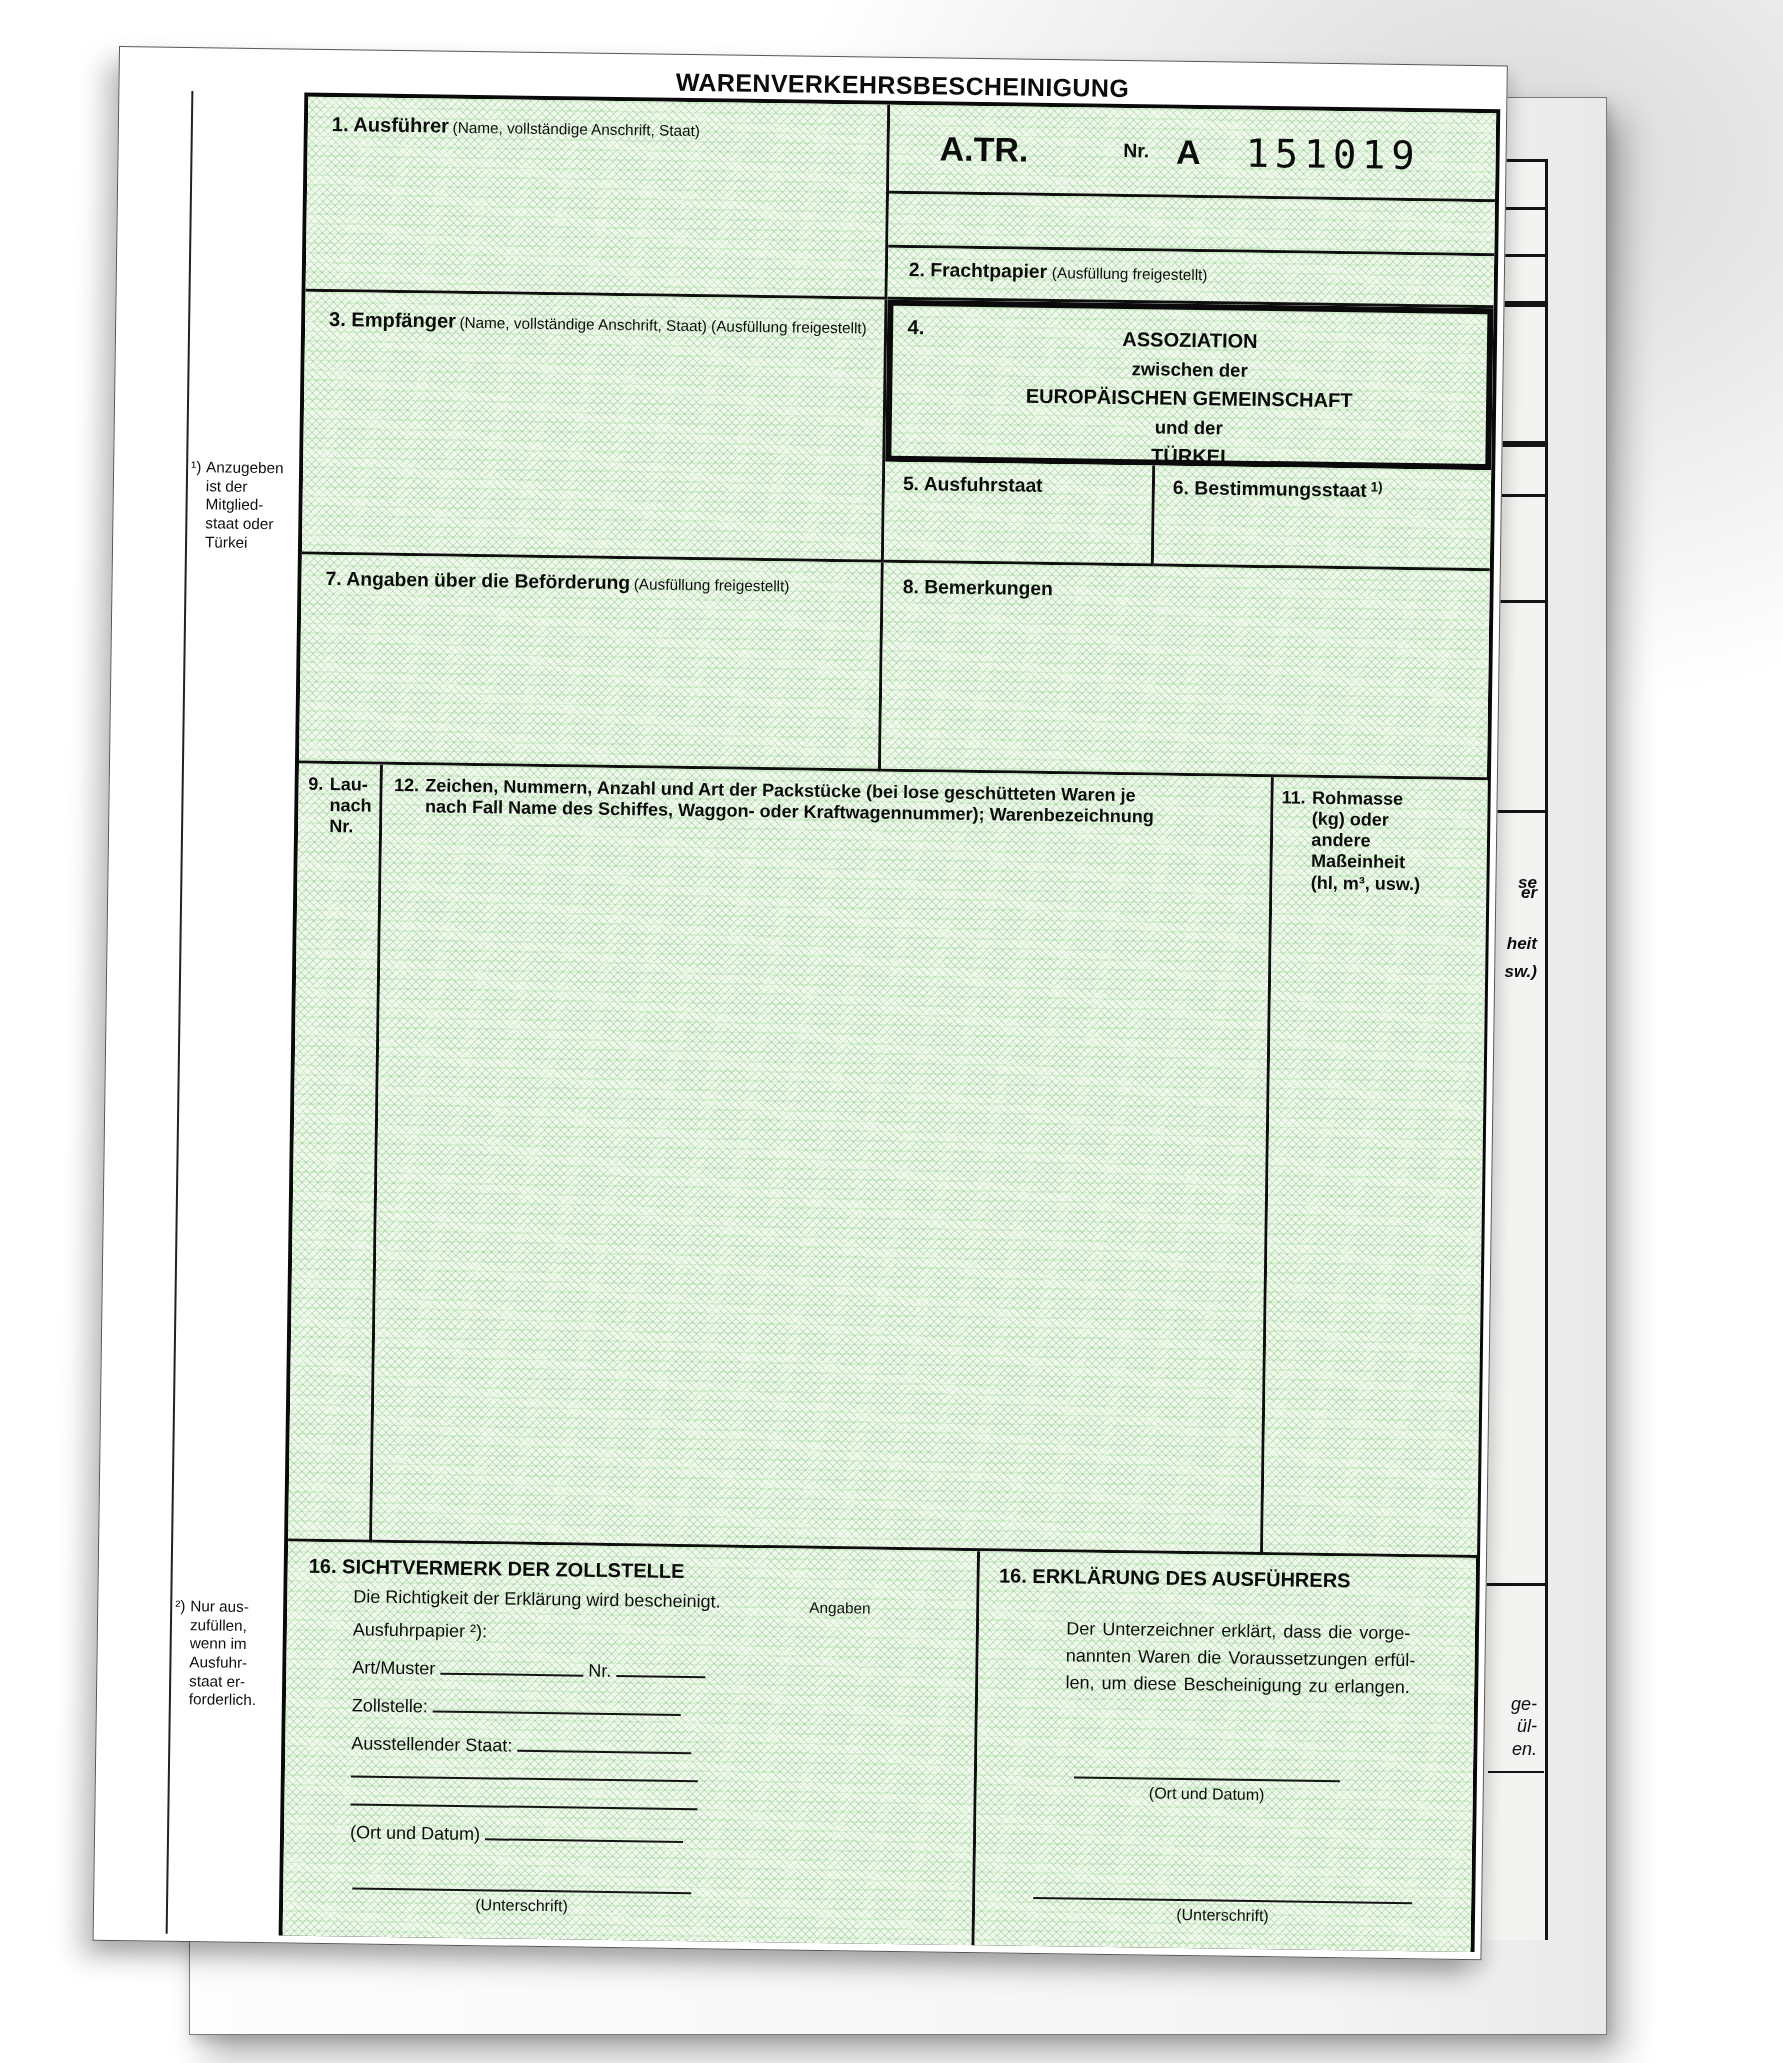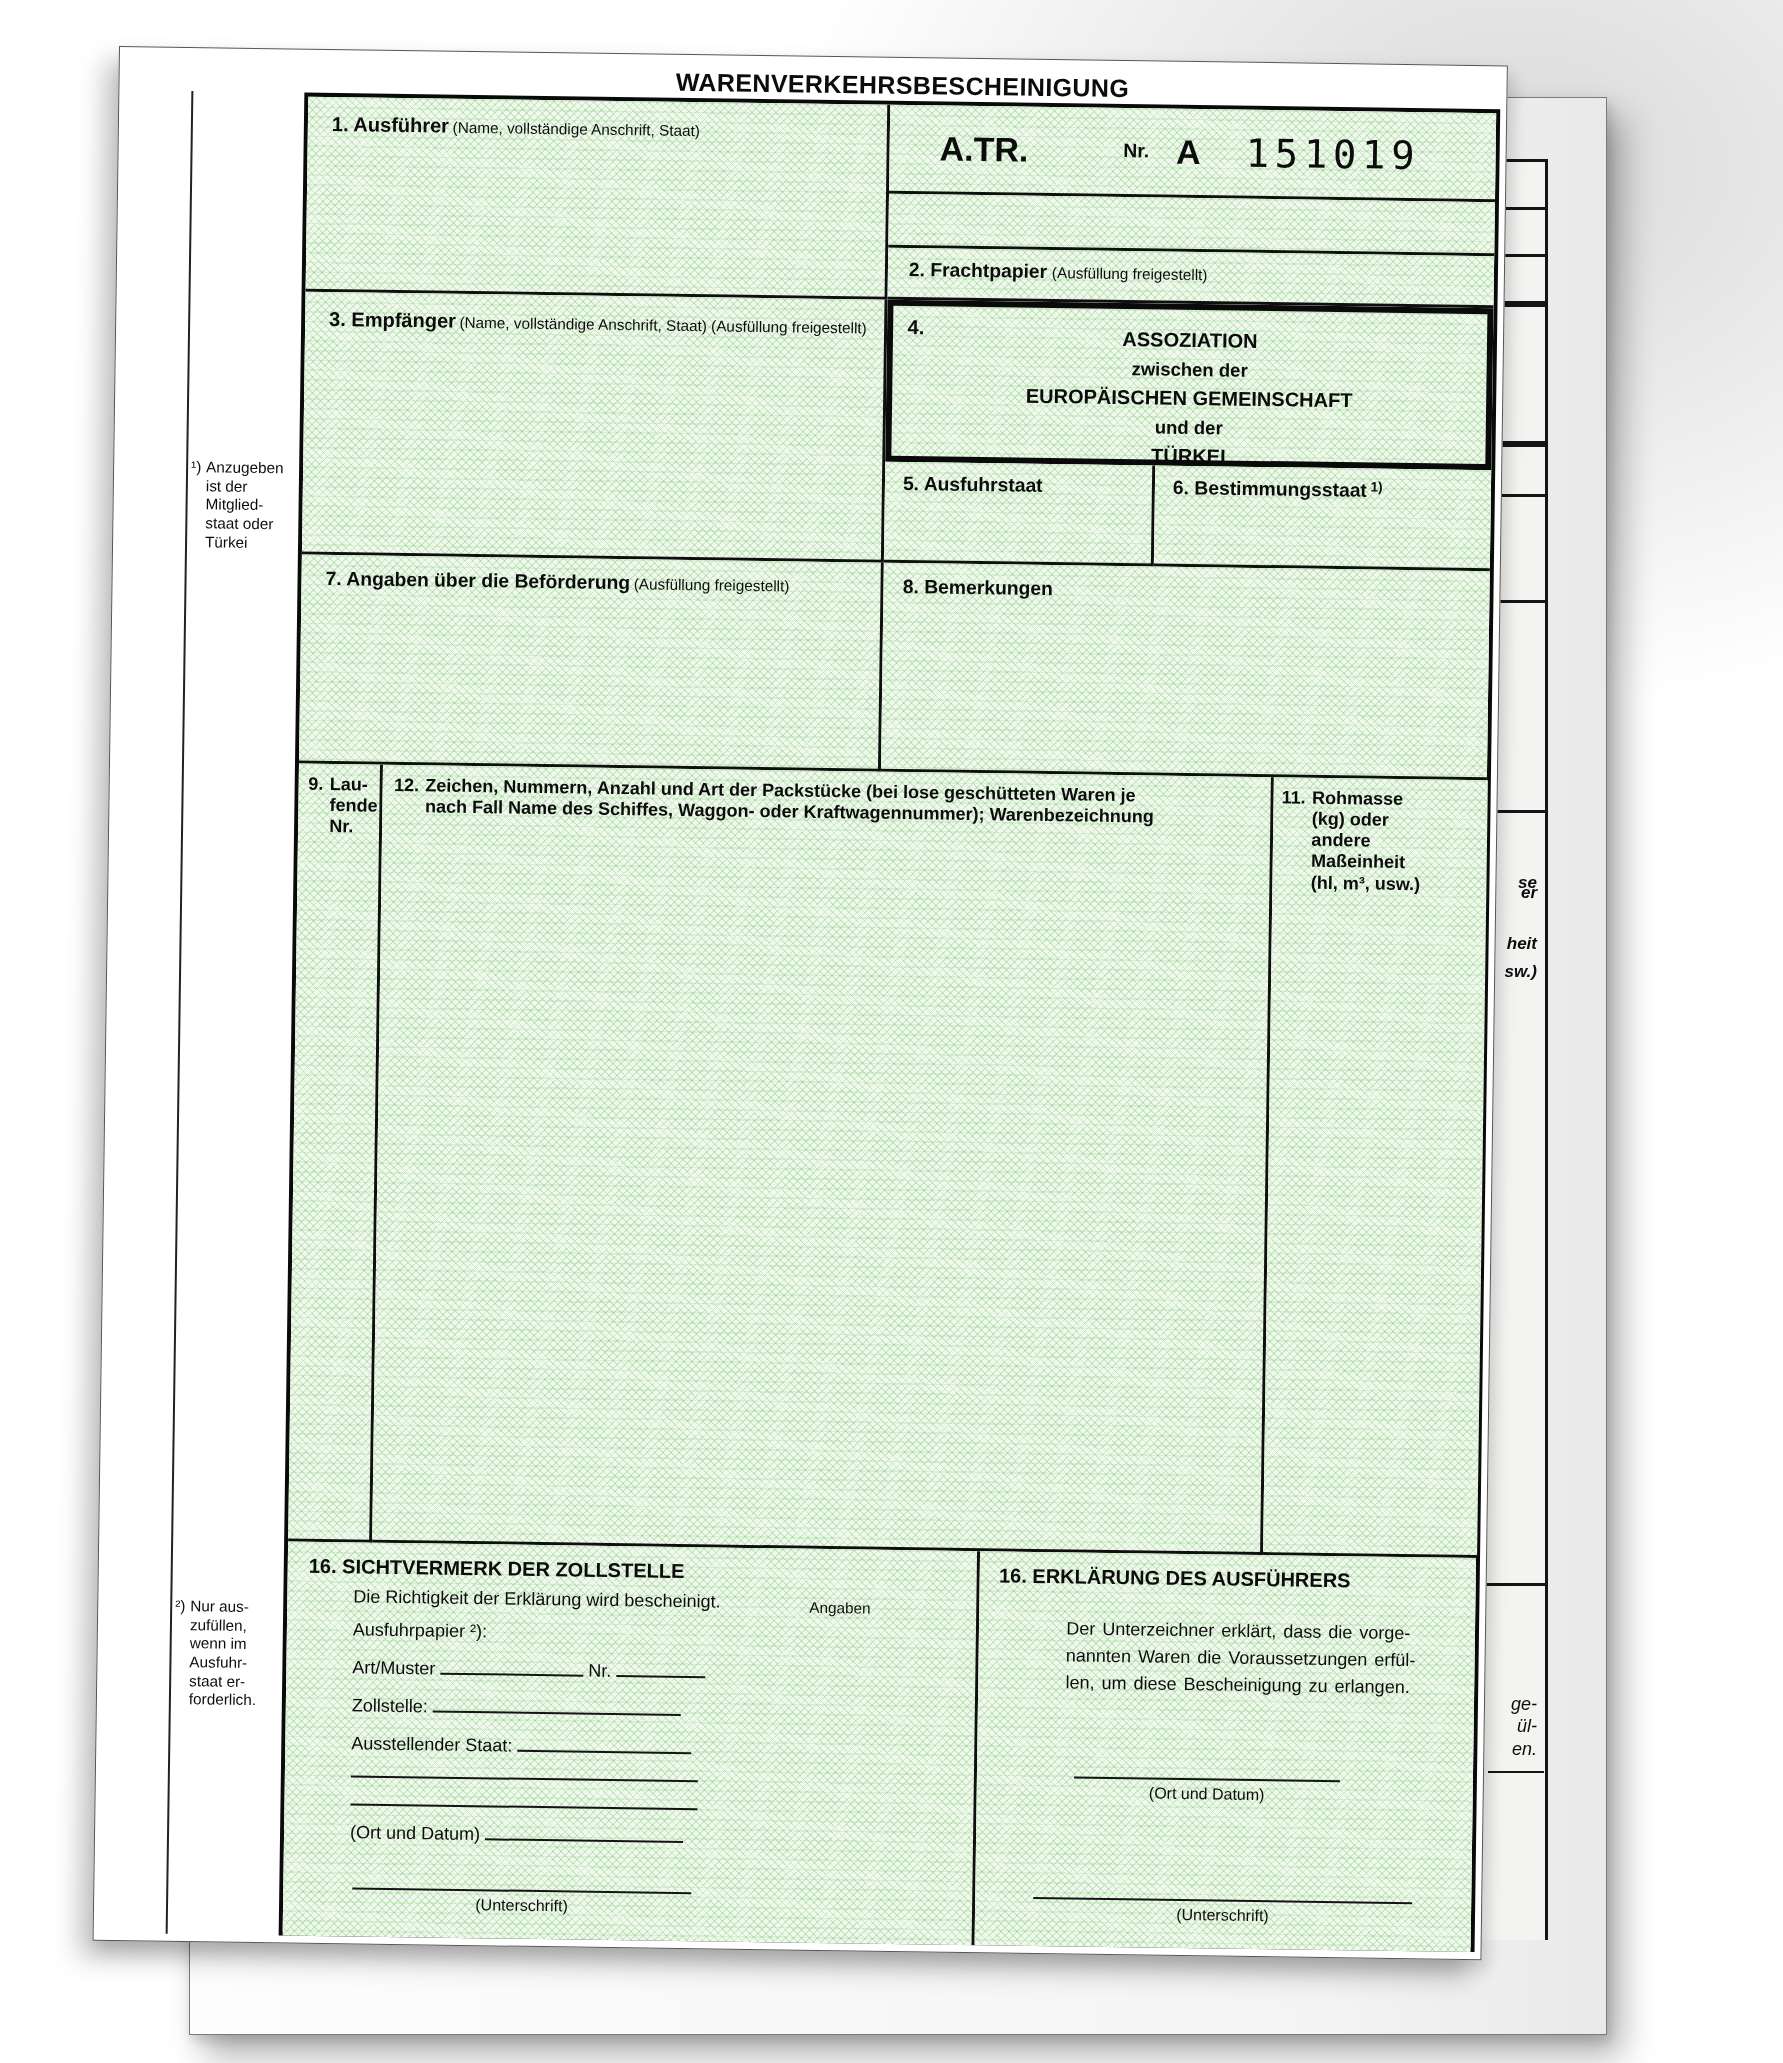--- a/index.html
+++ b/index.html
@@ -196,21 +196,21 @@
       <div class="cell bb" style="left:582px;top:458px;width:606px;height:209px;">
         <div class="label" style="padding:13px 0 0 19.3px;">
           <span class="no-title" style="font-size:19.3px;"><span>8.</span> <span>Bemerkungen</span></span>
         </div>
       </div>
 
       <div class="cell br bb" style="left:0;top:667px;width:84px;height:778px;">
         <div class="hang" style="padding:9.7px 0 0 9.7px;">
           <span>9.</span>
           <span class="fn-text">Lau-
-fende
+nach
 Nr.</span>
         </div>
       </div>
       <div class="cell br bb" style="left:84px;top:667px;width:891px;height:778px;">
         <div class="hang" style="padding:9.7px 0 0 11.3px;">
           <span>12.</span>
           <span class="fn-text">Zeichen, Nummern, Anzahl und Art der Packstücke (bei lose geschütteten Waren je
 nach Fall Name des Schiffes, Waggon- oder Kraftwagennummer); Warenbezeichnung</span>
         </div>
       </div>

